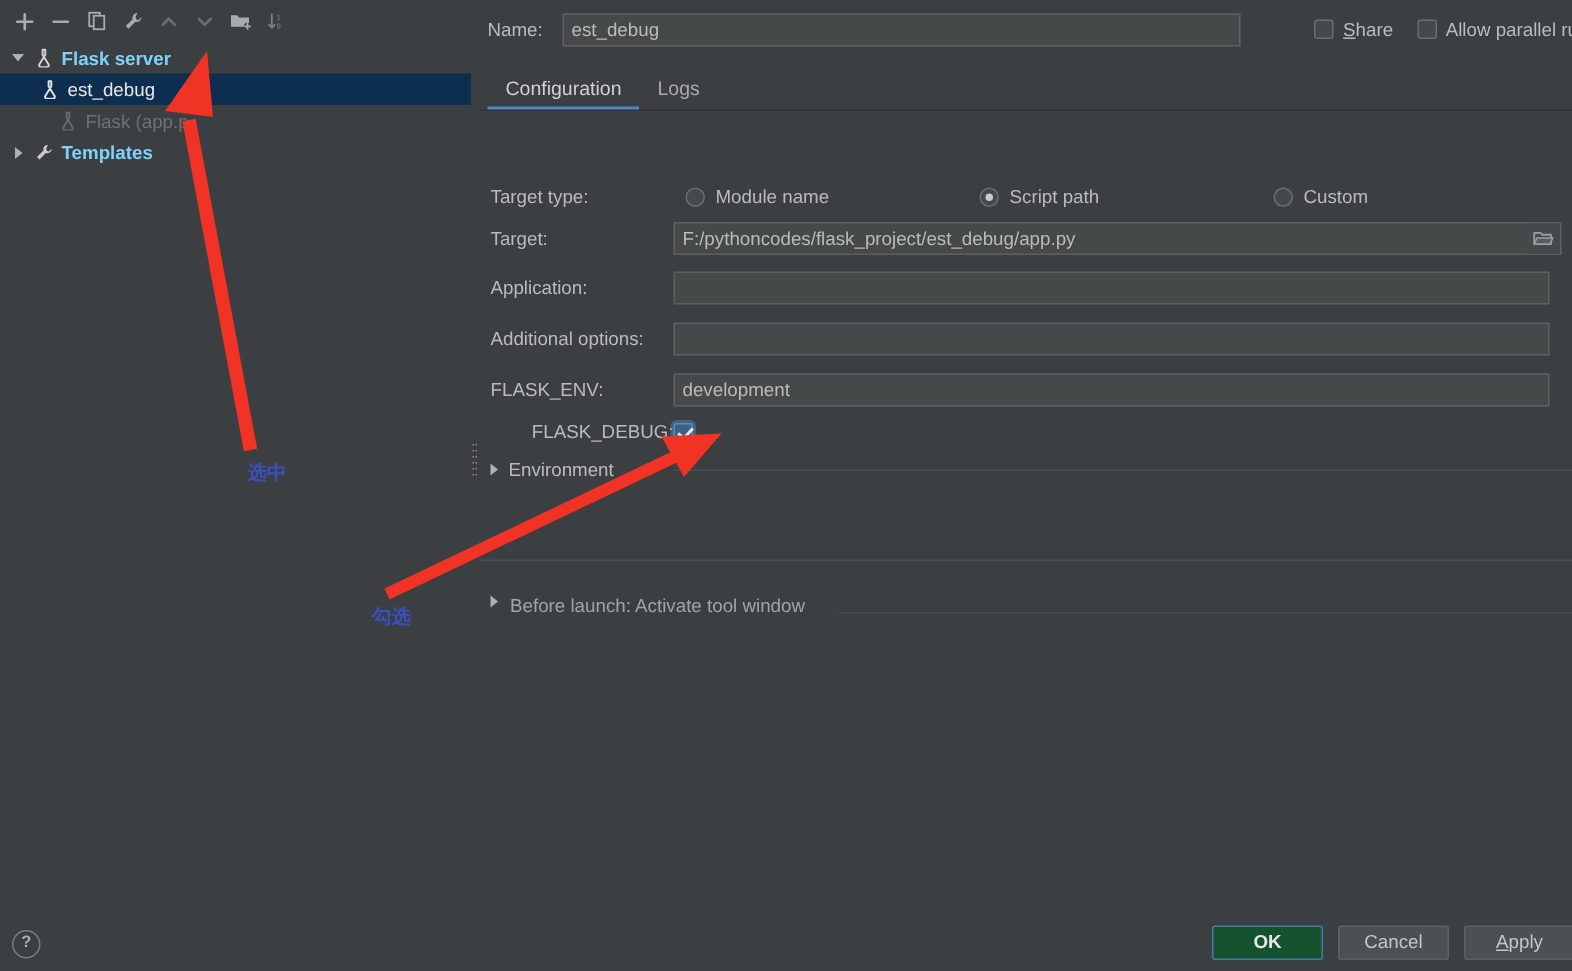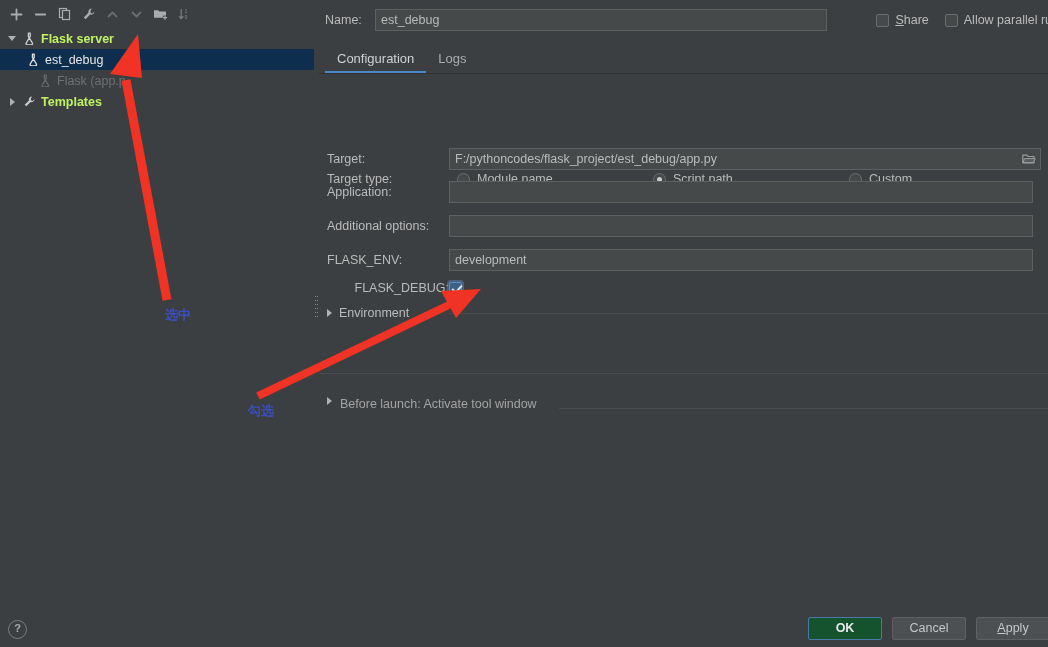--- a/index.html
+++ b/index.html
@@ -41,21 +41,21 @@
   .tree-row {
     height: 21px; display: flex; align-items: center;
     font-size: 12.5px; white-space: nowrap;
   }
   .tree-row.selected { background: #0d2e4e; }
   .tw { width: 16px; display: flex; align-items: center; justify-content: center; flex: 0 0 16px; }
   .tri-down { width:0;height:0;border-left:4.5px solid transparent;border-right:4.5px solid transparent;border-top:5.5px solid #aeb0b3; }
   .tri-right { width:0;height:0;border-top:4.5px solid transparent;border-bottom:4.5px solid transparent;border-left:5.5px solid #aeb0b3; }
   .ticon { width: 18px; flex: 0 0 18px; display:flex; align-items:center; justify-content:center; }
   .tlabel { padding-left: 3px; }
-  .tlabel.bold { font-weight: bold; color: #bef264; }
+  .tlabel.bold { font-weight: bold; color: #7dd3fc; }
   .tlabel.sel { color: #e8e8e8; }
   .tlabel.dim { color: #6e7174; }
 
   
   .splitter {
     position: absolute; left: 314px; top: 0; width: 5px; height: 606px;
     background: #3c3f41;
   }
   .grip { position: absolute; left: 1px; top: 296px; width: 3px; height: 24px; }
   .grip i { display:block; width:1px; height:1px; background:#8a8d90; position:absolute; }
@@ -78,21 +78,21 @@
     padding: 0 5px; line-height: 20px;
     font-family: "Liberation Sans", "DejaVu Sans", sans-serif;
     outline: none;
   }
   .name-input { width: 452px; }
 
   .share-row {
     position: absolute; right: -4px; top: 8px; height: 24px;
     display: flex; align-items: center; gap: 16px;
   }
-  .cb-label { display: flex; align-items: center; gap: 6px; font-size: 12.5px; color: #bbbbbb; white-space: nowrap; }
+  .cb-label { display: flex; gap: 6px; font-size: 12.5px; color: #bbbbbb; white-space: nowrap; }
   .cbox {
     width: 13px; height: 13px; box-sizing: border-box;
     background: #45494a; border: 1px solid #6b6e70; border-radius: 2px;
     display: inline-block; position: relative; flex: 0 0 13px;
   }
   .cbox.checked { background: #3d6185; border-color: #5c8cc0; }
   .cbox.checked::after {
     content: ""; position: absolute; left: 3.5px; top: 0.5px;
     width: 4px; height: 8px; border: solid #e3e7ea;
     border-width: 0 2px 2px 0; transform: rotate(42deg);
@@ -315,21 +315,21 @@
     </div>
 
     <div class="tabs">
       <div class="tab active">Configuration</div>
       <div class="tab">Logs</div>
     </div>
     <div class="tab-divider"></div>
 
     <div class="form">
 
-      <div class="frow" style="left:8px; top:46px; width:710px;margin-top:48px;">
+      <div class="frow" style="left:8px; top:46px; width:710px;">
         <span class="flabel" style="width:122px;">Target type:</span>
         <div class="radios" style="position:relative; width:580px;">
           <label class="radio-item" style="position:absolute; left:8px;">
             <span class="rbox"></span>
             <span>Module name</span>
           </label>
           <label class="radio-item" style="position:absolute; left:204px;">
             <span class="rbox checked"></span>
             <span>Script path</span>
           </label>

